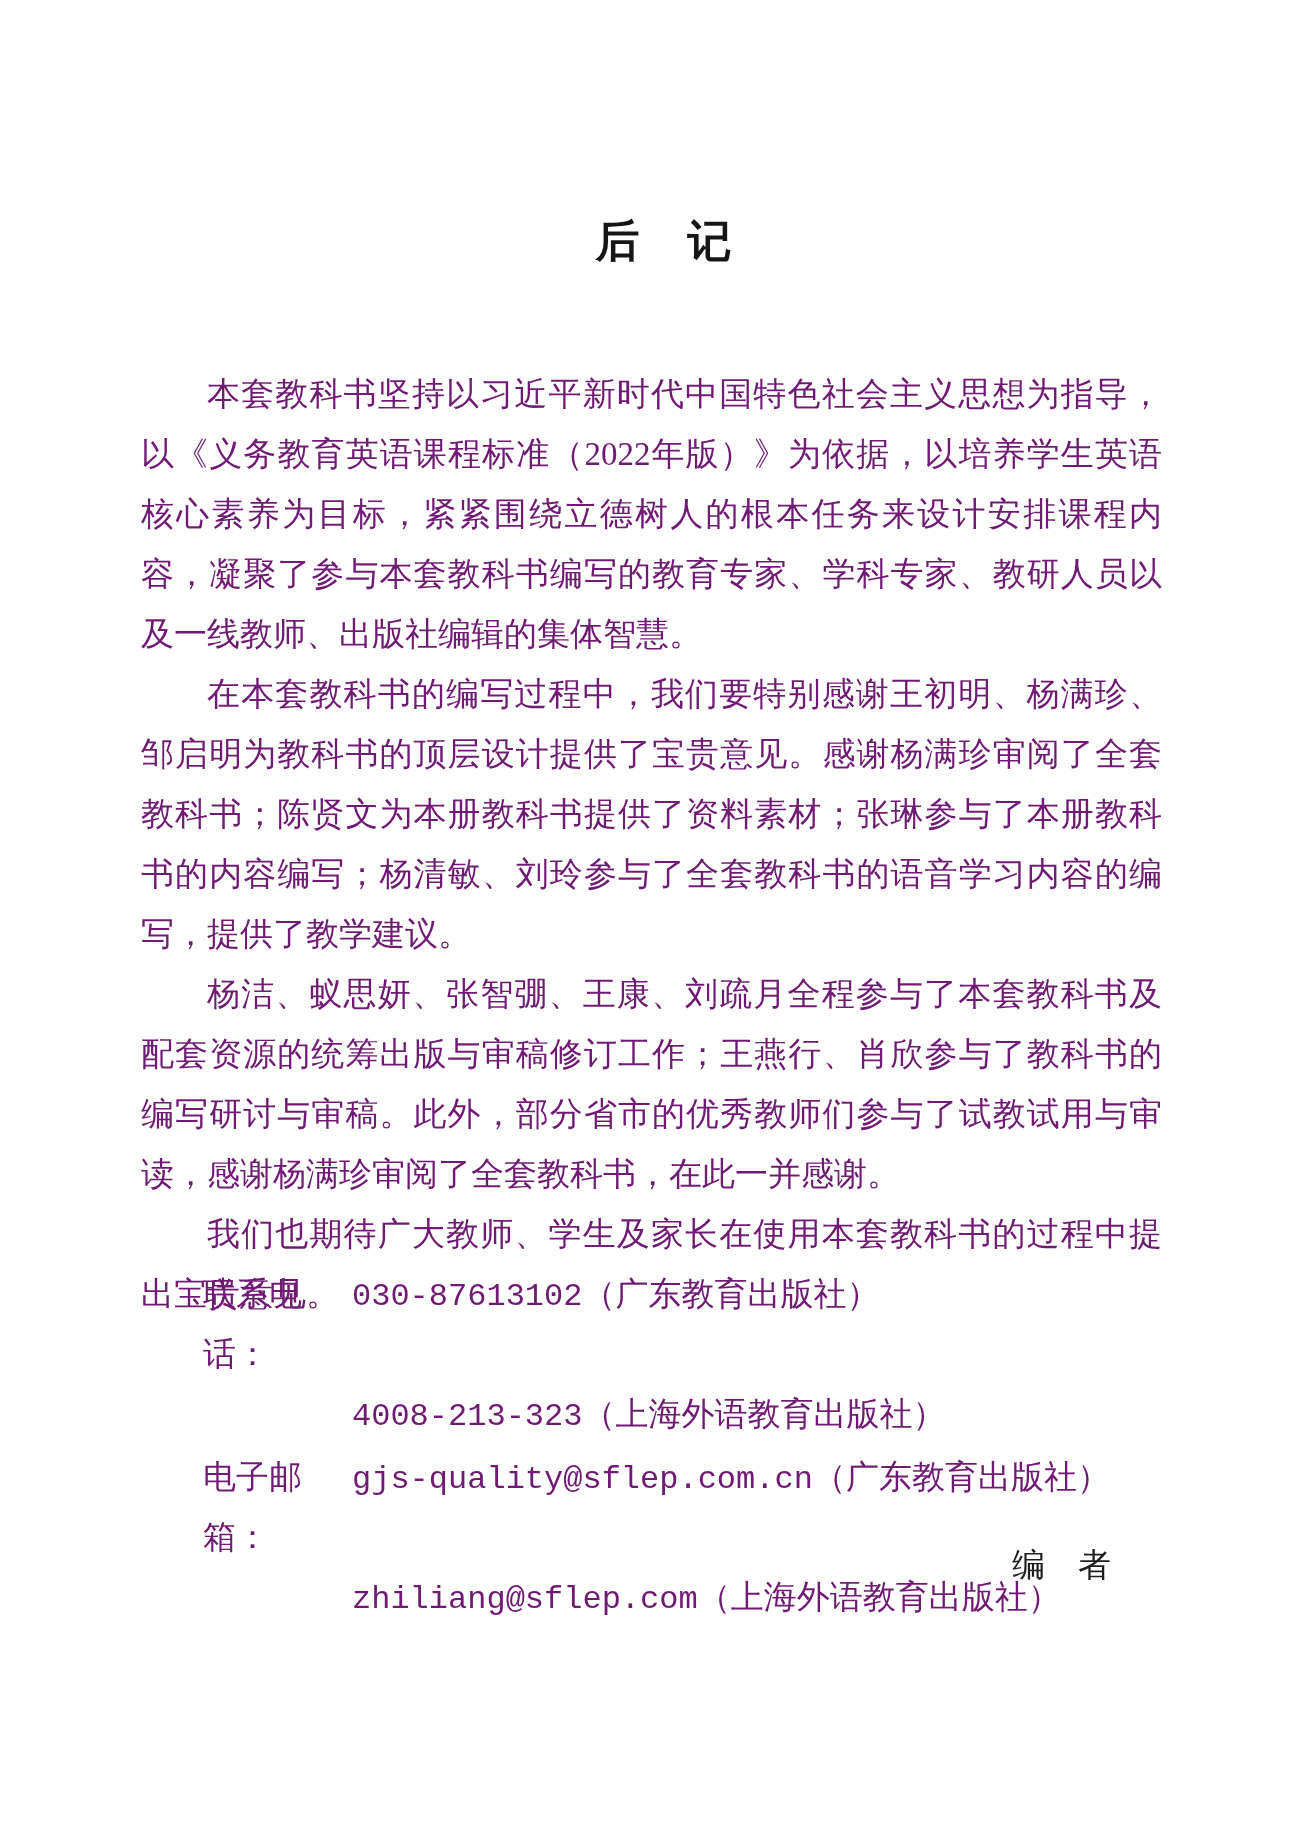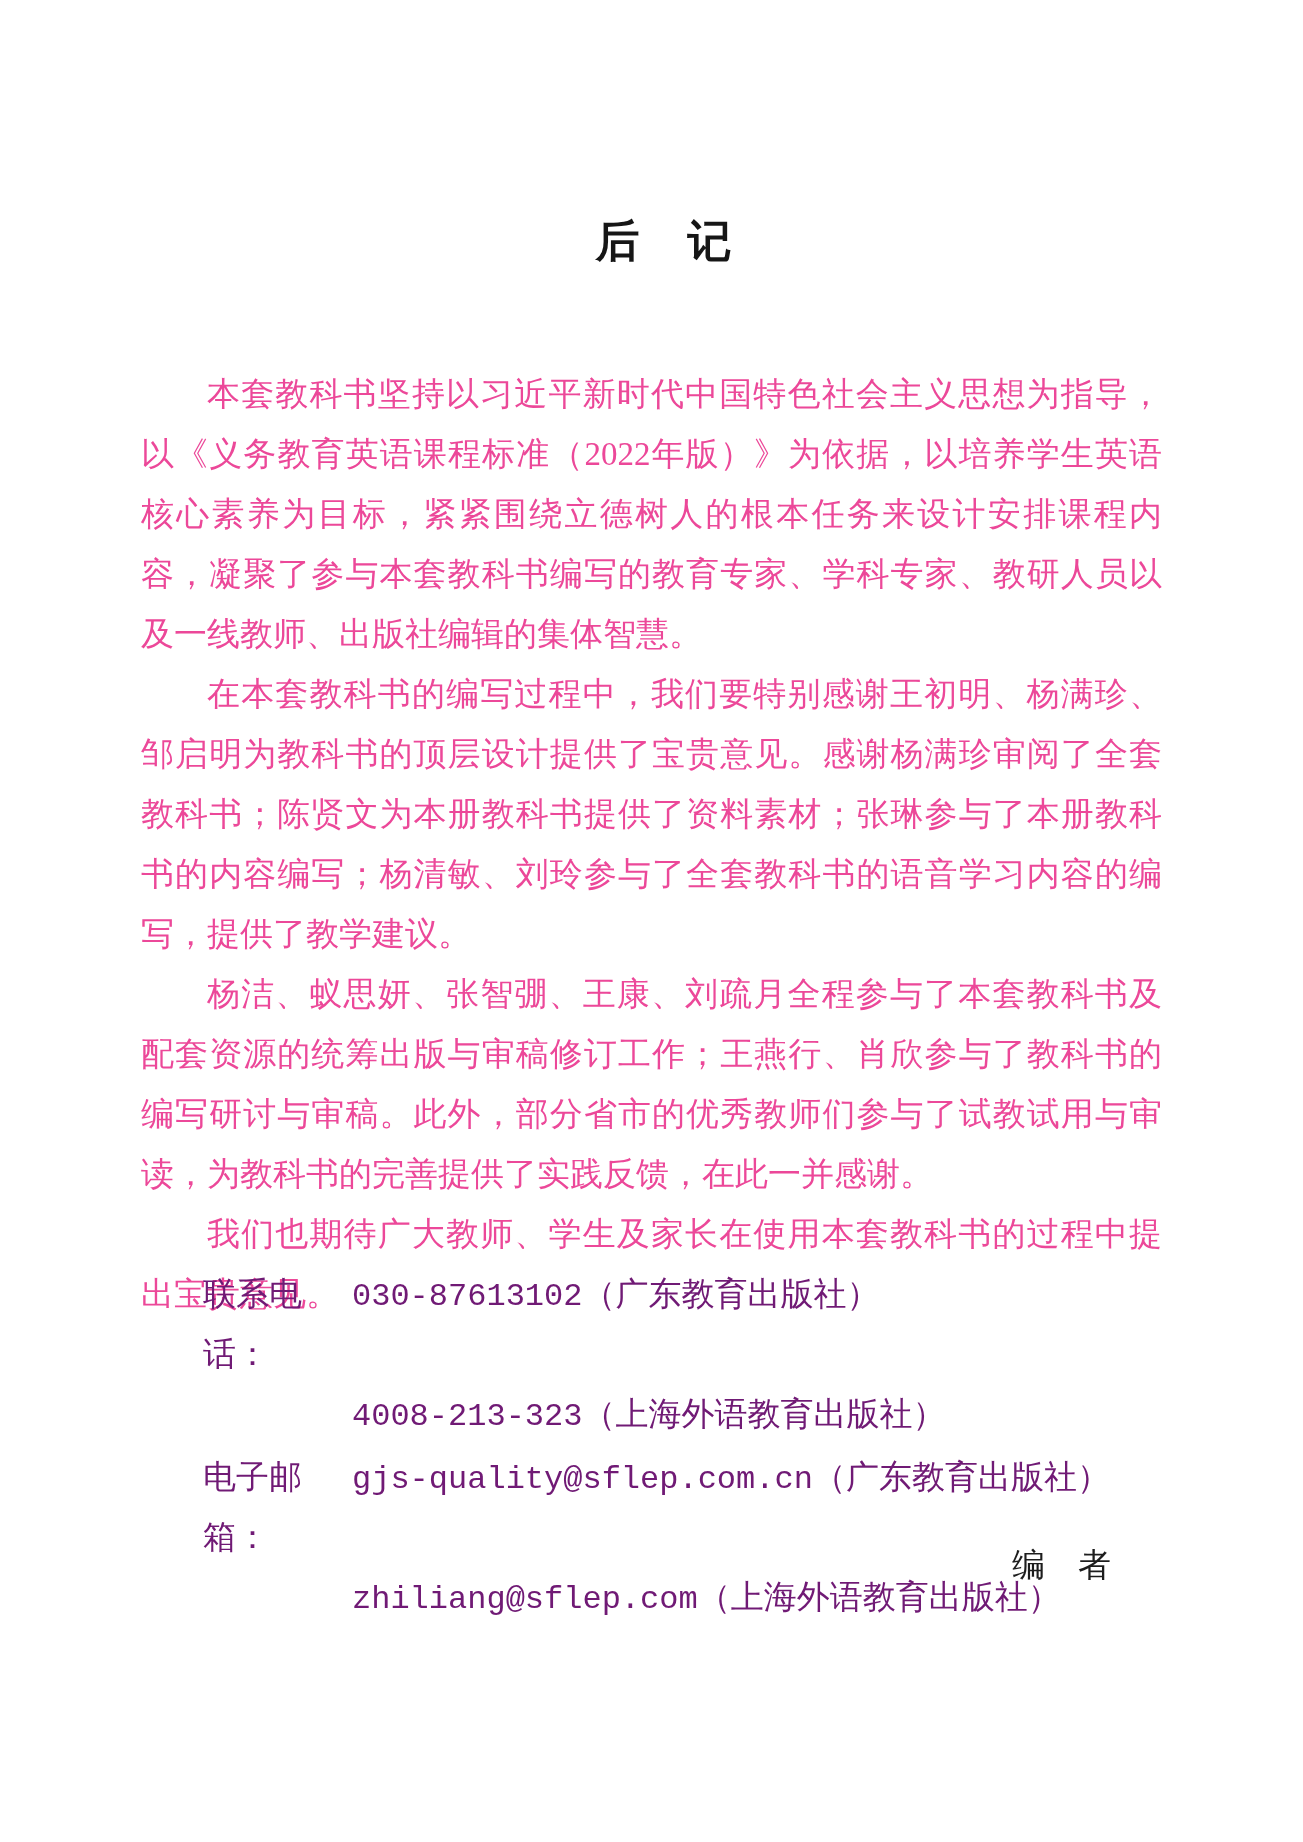--- a/index.html
+++ b/index.html
@@ -25,21 +25,21 @@
     color: #161616;
   }
   .body-text {
     position: absolute;
     top: 364px;
     left: 141px;
     width: 1021px;
     font-size: 33px;
     line-height: 60px;
     text-align: justify;
-    color: #ec4899;
+    color: #701a75;
   }
   .body-text p {
     margin: 0;
     text-indent: 2em;
   }
   .contact {
     position: absolute;
     top: 1264px;
     left: 203px;
     font-size: 33px;
@@ -67,21 +67,21 @@
 </head>
 <body>
 
 <div class="page">
 
   <h1 class="doc-title">后　记</h1>
 
   <div class="body-text">
     <p>本套教科书坚持以习近平新时代中国特色社会主义思想为指导，以《义务教育英语课程标准（2022年版）》为依据，以培养学生英语核心素养为目标，紧紧围绕立德树人的根本任务来设计安排课程内容，凝聚了参与本套教科书编写的教育专家、学科专家、教研人员以及一线教师、出版社编辑的集体智慧。</p>
     <p>在本套教科书的编写过程中，我们要特别感谢王初明、杨满珍、邹启明为教科书的顶层设计提供了宝贵意见。感谢杨满珍审阅了全套教科书；陈贤文为本册教科书提供了资料素材；张琳参与了本册教科书的内容编写；杨清敏、刘玲参与了全套教科书的语音学习内容的编写，提供了教学建议。</p>
-    <p>杨洁、蚁思妍、张智弸、王康、刘疏月全程参与了本套教科书及配套资源的统筹出版与审稿修订工作；王燕行、肖欣参与了教科书的编写研讨与审稿。此外，部分省市的优秀教师们参与了试教试用与审读，为教科书的完善提供了实践反馈，在此一并感谢。</p>
+    <p>杨洁、蚁思妍、张智弸、王康、刘疏月全程参与了本套教科书及配套资源的统筹出版与审稿修订工作；王燕行、肖欣参与了教科书的编写研讨与审稿。此外，部分省市的优秀教师们参与了试教试用与审读，感谢杨满珍审阅了全套教科书，在此一并感谢。</p>
     <p>我们也期待广大教师、学生及家长在使用本套教科书的过程中提出宝贵意见。</p>
   </div>
 
   <div class="contact">
 
     <div class="contact-row">
       <span class="contact-label">联系电话：</span>
       <span>
         <span class="latin">030-87613102</span><span>（广东教育出版社）</span>
       </span>

